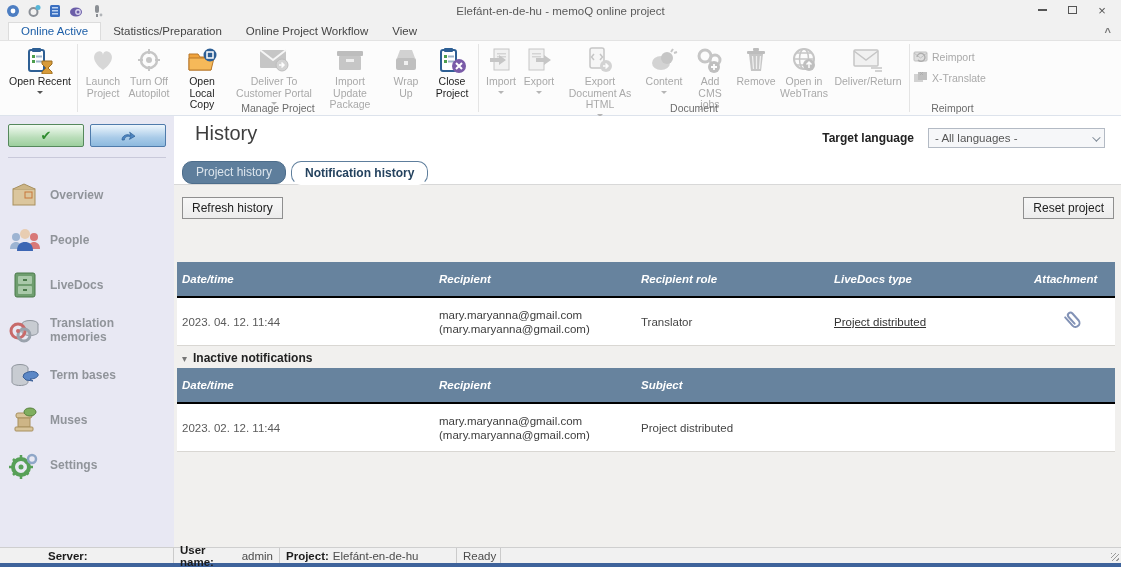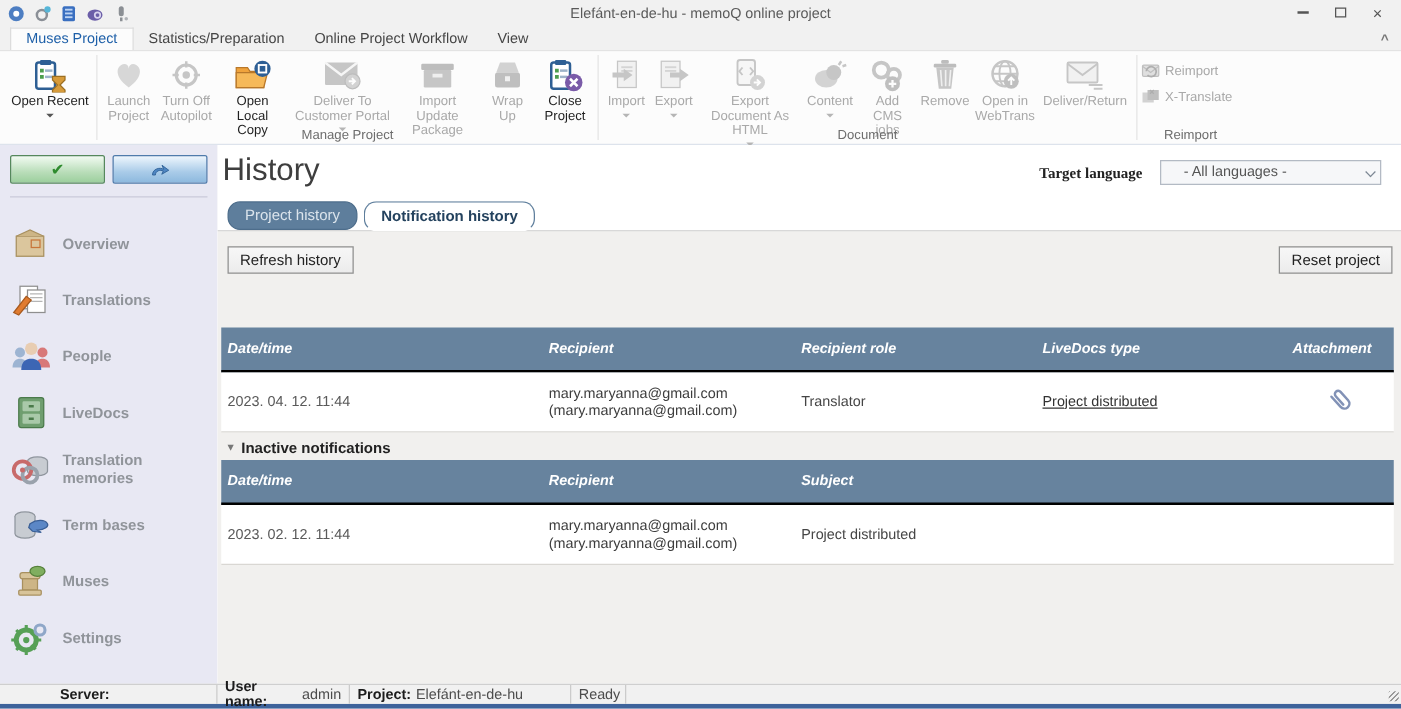--- a/index.html
+++ b/index.html
@@ -46,24 +46,24 @@
   .sb-top { display:flex; gap:6px; padding:8px 0 0 8px; }
   .sb-btn { width:76px; height:23px; border-radius:2px; display:flex; align-items:center; justify-content:center; }
   .sb-btn.green { background:linear-gradient(#f2fbf2,#b9ddb9 60%,#9ccf9d); border:1px solid #55885c; color:#2e8b2e; font-size:13px; }
   .sb-btn.blue { background:linear-gradient(#eef6fd,#a9cbe8 60%,#8db9de); border:1px solid #4f7bab; }
   .sb-sep { margin:10px 8px 0 8px; border-top:1px solid #c9c9da; }
   .sb-items { padding:14px 0 0 8px; display:flex; flex-direction:column; }
   .sb-item { display:flex; align-items:center; gap:8px; height:45px; cursor:default; }
   .sb-item .sb-label { font-weight:bold; font-size:12px; color:#90949a; }
 
   .main { position:relative; flex:1; background:#fff; overflow:hidden; }
-  .m-title { position:absolute; left:4px; top:6px; font-size:25px; color:#3e3e3e; }
+  .m-title { position:absolute; left:21px; top:6px; font-size:20px; color:#3e3e3e; }
   .m-target { position:absolute; right:16px; top:12px; display:flex; align-items:center; gap:14px; }
-  .m-target .tl-label { font-weight:bold; font-size:12px; color:#222;font-family:Liberation Serif, serif; }
-  .tl-select { position:relative; width:177px; height:20px; background:#f6f7f9; border:1px solid #b3bac4; display:flex; align-items:center; padding-left:18px; color:#555; font-size:11.5px; }
+  .m-target .tl-label { font-weight:bold; font-size:12px; color:#222; }
+  .tl-select { position:relative; width:177px; height:20px; background:#f6f7f9; border:1px solid #b3bac4; display:flex; align-items:center; padding-left:6px; color:#555; font-size:11.5px; }
   .tl-select .sel-chev { position:absolute; right:6px; top:7px; width:6px; height:6px; border-right:1.5px solid #7c8794; border-bottom:1.5px solid #7c8794; transform:rotate(45deg) translateY(-2px); }
 
   .m-tabs { position:absolute; left:8px; top:45px; display:flex; gap:5px; align-items:flex-end; z-index:2; }
   .mtab { padding:3px 13px 4px 13px; font-size:12px; cursor:default;border-radius:10px; }
   .mtab.inactive { background:#5e7e9c; color:#dbe4ec; border:1px solid #4d6d8b; }
   .mtab.active { background:#fff; color:#24425e; font-weight:bold; border:1px solid #5e7e9c; border-bottom:1px solid #fff; padding-top:4px; margin-bottom:-1px; }
 
   .panel { position:absolute; left:0; right:0; top:68px; bottom:0; background:#f1f0ee; border-top:1px solid #d8d8d8; }
   .btn { display:inline-block; background:linear-gradient(#f7f7f7,#ececec); border:1px solid #8f8f8f; padding:3px 9px; font-size:12px; color:#222; cursor:default; }
   .refresh-btn { position:absolute; left:8px; top:12px; }
@@ -150,21 +150,21 @@
       <div class="wc">
           <div class="wc-max-box"></div>
         </div>
       <div class="wc">
           <span class="wc-close-x">×</span>
         </div>
     </div>
   </div>
 
   <div class="tabrow">
-    <div class="rtab active">Muses Project</div>
+    <div class="rtab active">Online Active</div>
     <div class="rtab">Statistics/Preparation</div>
     <div class="rtab">Online Project Workflow</div>
     <div class="rtab">View</div>
     <div class="ribbon-collapse">^</div>
   </div>
 
   <div class="ribbon">
 
     <div class="rgroup">
       <div class="rbtn" style="width:68px">
@@ -412,31 +412,20 @@
       <div class="sb-items">
         <div class="sb-item">
           <span>
             <svg width="34" height="30">
                 <rect x="5" y="9" width="22" height="16" fill="#dbc69d" stroke="#a8905f"></rect>
                 <path d="M5 9 l11 -5 11 5" fill="#cdb586" stroke="#a8905f"></path>
                 <rect x="17" y="12" width="7" height="6" fill="none" stroke="#c8763a"></rect>
               </svg>
           </span>
           <span class="sb-label">Overview</span>
-        </div>
-        <div class="sb-item">
-          <span>
-            <svg width="34" height="30">
-                <rect x="8" y="4" width="14" height="18" fill="#fff" stroke="#8f8f8f"></rect>
-                <rect x="14" y="7" width="14" height="18" fill="#fff" stroke="#8f8f8f"></rect>
-                <path d="M16 10 h10 M16 13 h10 M16 16 h10" stroke="#b5b5b5"></path>
-                <path d="M3 25 L13 12 l4 3 L7 27 z" fill="#e07b2f" stroke="#a85a1e"></path>
-              </svg>
-          </span>
-          <span class="sb-label">Translations</span>
         </div>
         <div class="sb-item">
           <span>
             <svg width="34" height="30">
                 <circle cx="8" cy="12" r="4" fill="#9db4d2"></circle>
                 <path d="M2 24 c0-5 3-7 6-7 s6 2 6 7 z" fill="#9db4d2"></path>
                 <circle cx="26" cy="12" r="4" fill="#d87878"></circle>
                 <path d="M20 24 c0-5 3-7 6-7 s6 2 6 7 z" fill="#d87878"></path>
                 <circle cx="17" cy="9" r="5" fill="#e8cdb2"></circle>
                 <path d="M9 26 c0-7 4-9 8-9 s8 2 8 9 z" fill="#3c66b4"></path>

